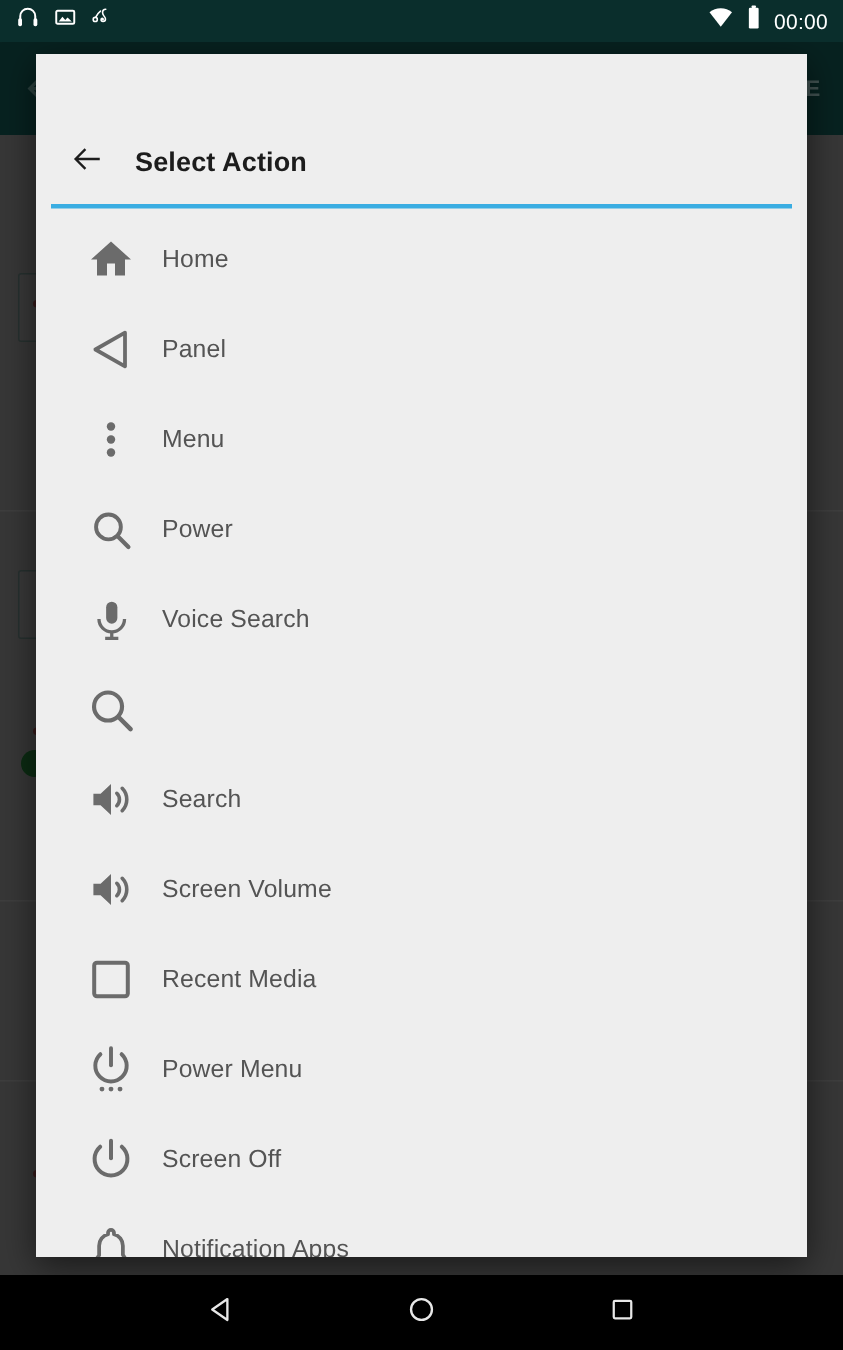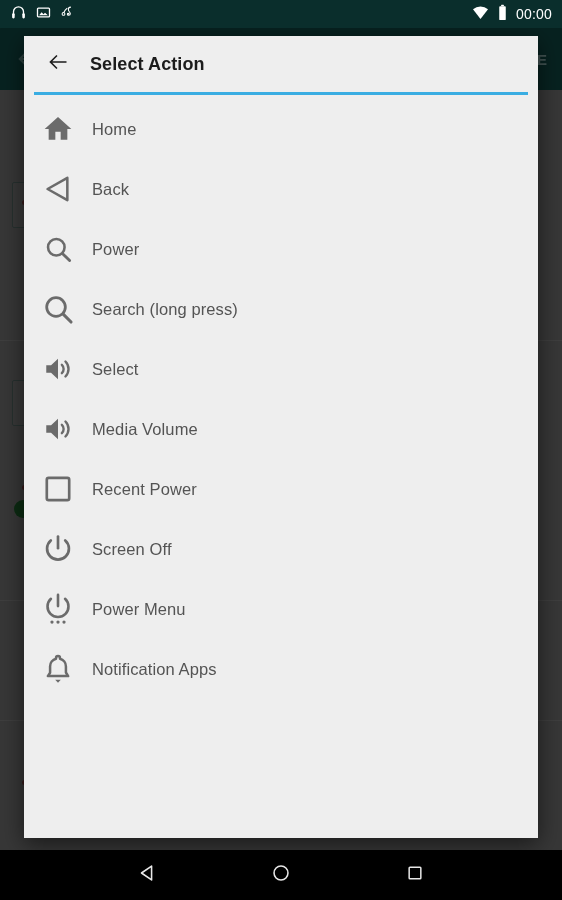--- a/index.html
+++ b/index.html
@@ -97,20 +97,21 @@
     box-shadow: 0 6px 22px rgba(0,0,0,0.55);
     z-index: 20;
     overflow: hidden;
     display: flex; flex-direction: column;
   }
   #dialog-header {
     height: 56px;
     display: flex; align-items: center;
     padding-left: 14px;
     flex: 0 0 auto;
+    margin-top: 44px;
   }
   #back-arrow-btn {
     width: 40px; height: 40px;
     display: flex; align-items: center; justify-content: center;
     cursor: pointer;
   }
   #dialog-title {
     margin-left: 12px;
     font-size: 18px;
     font-weight: bold;
@@ -124,21 +125,21 @@
     flex: 0 0 auto;
   }
   #action-list {
     flex: 1 1 auto;
     padding-top: 4px;
     overflow: hidden;
   }
   .action-item {
     height: 60px;
     display: flex; align-items: center;
-    padding-left: 6px;
+    padding-left: 22px;
     cursor: pointer;
   }
   .action-icon {
     width: 56px;
     min-width: 56px;
     display: flex; align-items: center; justify-content: center;
   }
   .action-label {
     font-size: 16.5px;
     color: #545454;
@@ -215,97 +216,117 @@
         </span>
         <span class="action-label">Home</span>
       </div>
 
       <div class="action-item">
         <span class="action-icon">
           <svg width="32" height="32" viewBox="0 0 24 24">
               <path d="M19 3.6 4.2 12 19 20.4z" fill="none" stroke="#6b6b6b" stroke-width="1.9" stroke-linejoin="round"></path>
             </svg>
         </span>
-        <span class="action-label">Back</span>
-      </div>
-
+        <span class="action-label">Panel</span>
+      </div>
+
+      <div class="action-item">
+        <span class="action-icon">
+          <svg width="32" height="32" viewBox="0 0 24 24">
+            <circle cx="12" cy="5.5" r="2.1" fill="#6b6b6b"></circle>
+            <circle cx="12" cy="12" r="2.1" fill="#6b6b6b"></circle>
+            <circle cx="12" cy="18.5" r="2.1" fill="#6b6b6b"></circle>
+          </svg>
+        </span>
+        <span class="action-label">Menu</span>
+      </div>
 
       <div class="action-item">
         <span class="action-icon">
           <svg width="31" height="31" viewBox="0 0 24 24">
             <circle cx="10.3" cy="10.3" r="6.4" fill="none" stroke="#6b6b6b" stroke-width="2"></circle>
             <line x1="15.2" y1="15.2" x2="20.6" y2="20.6" stroke="#6b6b6b" stroke-width="2.2" stroke-linecap="round"></line>
           </svg>
         </span>
         <span class="action-label">Power</span>
       </div>
 
+      <div class="action-item">
+        <span class="action-icon">
+          <svg width="31" height="31" viewBox="0 0 24 24">
+            <rect x="9.1" y="2.4" width="5.8" height="11.4" rx="2.9" fill="#6b6b6b"></rect>
+            <path d="M5.4 11.4a6.6 6.6 0 0 0 13.2 0" fill="none" stroke="#6b6b6b" stroke-width="1.7"></path>
+            <line x1="12" y1="18" x2="12" y2="21.4" stroke="#6b6b6b" stroke-width="1.7"></line>
+            <line x1="8.6" y1="21.4" x2="15.4" y2="21.4" stroke="#6b6b6b" stroke-width="1.7"></line>
+          </svg>
+        </span>
+        <span class="action-label">Voice Search</span>
+      </div>
 
       <div class="action-item">
         <span class="action-icon">
           <svg width="35" height="35" viewBox="0 0 24 24">
             <circle cx="10.3" cy="10.3" r="6.4" fill="none" stroke="#6b6b6b" stroke-width="1.9"></circle>
             <line x1="15.2" y1="15.2" x2="20.6" y2="20.6" stroke="#6b6b6b" stroke-width="2.1" stroke-linecap="round"></line>
           </svg>
         </span>
-        <span class="action-label">Search (long press)</span>
       </div>
 
       <div class="action-item">
         <span class="action-icon">
           <svg width="32" height="32" viewBox="0 0 24 24">
             <path d="M3.2 9.1h3.6L12 4.3v15.4L6.8 14.9H3.2z" fill="#6b6b6b"></path>
             <path d="M14.9 8.9a4.3 4.3 0 0 1 0 6.2" fill="none" stroke="#6b6b6b" stroke-width="1.8" stroke-linecap="round"></path>
             <path d="M17.6 6.4a8 8 0 0 1 0 11.2" fill="none" stroke="#6b6b6b" stroke-width="1.8" stroke-linecap="round"></path>
           </svg>
         </span>
-        <span class="action-label">Select</span>
+        <span class="action-label">Search</span>
       </div>
 
       <div class="action-item">
         <span class="action-icon">
           <svg width="32" height="32" viewBox="0 0 24 24">
             <path d="M3.2 9.1h3.6L12 4.3v15.4L6.8 14.9H3.2z" fill="#6b6b6b"></path>
             <path d="M14.9 8.9a4.3 4.3 0 0 1 0 6.2" fill="none" stroke="#6b6b6b" stroke-width="1.8" stroke-linecap="round"></path>
             <path d="M17.6 6.4a8 8 0 0 1 0 11.2" fill="none" stroke="#6b6b6b" stroke-width="1.8" stroke-linecap="round"></path>
           </svg>
         </span>
-        <span class="action-label">Media Volume</span>
+        <span class="action-label">Screen Volume</span>
       </div>
 
       <div class="action-item">
         <span class="action-icon">
           <svg width="32" height="32" viewBox="0 0 24 24">
             <rect x="3.6" y="3.6" width="16.8" height="16.8" rx="1.4" fill="none" stroke="#6b6b6b" stroke-width="2"></rect>
           </svg>
         </span>
-        <span class="action-label">Recent Power</span>
-      </div>
-
-      <div class="action-item">
-        <span class="action-icon">
-          <svg width="32" height="32" viewBox="0 0 24 24">
-            <path d="M6.6 5.6a8.2 8.2 0 1 0 10.8 0" fill="none" stroke="#6b6b6b" stroke-width="2" stroke-linecap="round"></path>
-            <line x1="12" y1="2.6" x2="12" y2="11.4" stroke="#6b6b6b" stroke-width="2" stroke-linecap="round"></line>
-          </svg>
-        </span>
-        <span class="action-label">Screen Off</span>
+        <span class="action-label">Recent Media</span>
       </div>
 
       <div class="action-item">
         <span class="action-icon">
           <svg width="32" height="34" viewBox="0 0 24 26">
             <path d="M6.6 5.2a8 8 0 1 0 10.8 0" fill="none" stroke="#6b6b6b" stroke-width="2" stroke-linecap="round"></path>
             <line x1="12" y1="2.2" x2="12" y2="10.8" stroke="#6b6b6b" stroke-width="2" stroke-linecap="round"></line>
             <circle cx="7.4" cy="23" r="1.25" fill="#6b6b6b"></circle>
             <circle cx="12" cy="23" r="1.25" fill="#6b6b6b"></circle>
             <circle cx="16.6" cy="23" r="1.25" fill="#6b6b6b"></circle>
           </svg>
         </span>
         <span class="action-label">Power Menu</span>
+      </div>
+
+      <div class="action-item">
+        <span class="action-icon">
+          <svg width="32" height="32" viewBox="0 0 24 24">
+            <path d="M6.6 5.6a8.2 8.2 0 1 0 10.8 0" fill="none" stroke="#6b6b6b" stroke-width="2" stroke-linecap="round"></path>
+            <line x1="12" y1="2.6" x2="12" y2="11.4" stroke="#6b6b6b" stroke-width="2" stroke-linecap="round"></line>
+          </svg>
+        </span>
+        <span class="action-label">Screen Off</span>
       </div>
 
       <div class="action-item">
         <span class="action-icon">
           <svg width="32" height="33" viewBox="0 0 24 25">
             <path d="M12 2.2a1.5 1.5 0 0 1 1.5 1.5v.7a6 6 0 0 1 4.5 5.8v4.6l1.7 2.7H4.3L6 15v-4.8a6 6 0 0 1 4.5-5.8v-.7A1.5 1.5 0 0 1 12 2.2z" fill="none" stroke="#6b6b6b" stroke-width="1.9" stroke-linejoin="round"></path>
             <path d="M9.9 20.3h4.2L12 22.6z" fill="#6b6b6b"></path>
           </svg>
         </span>
         <span class="action-label">Notification Apps</span>

